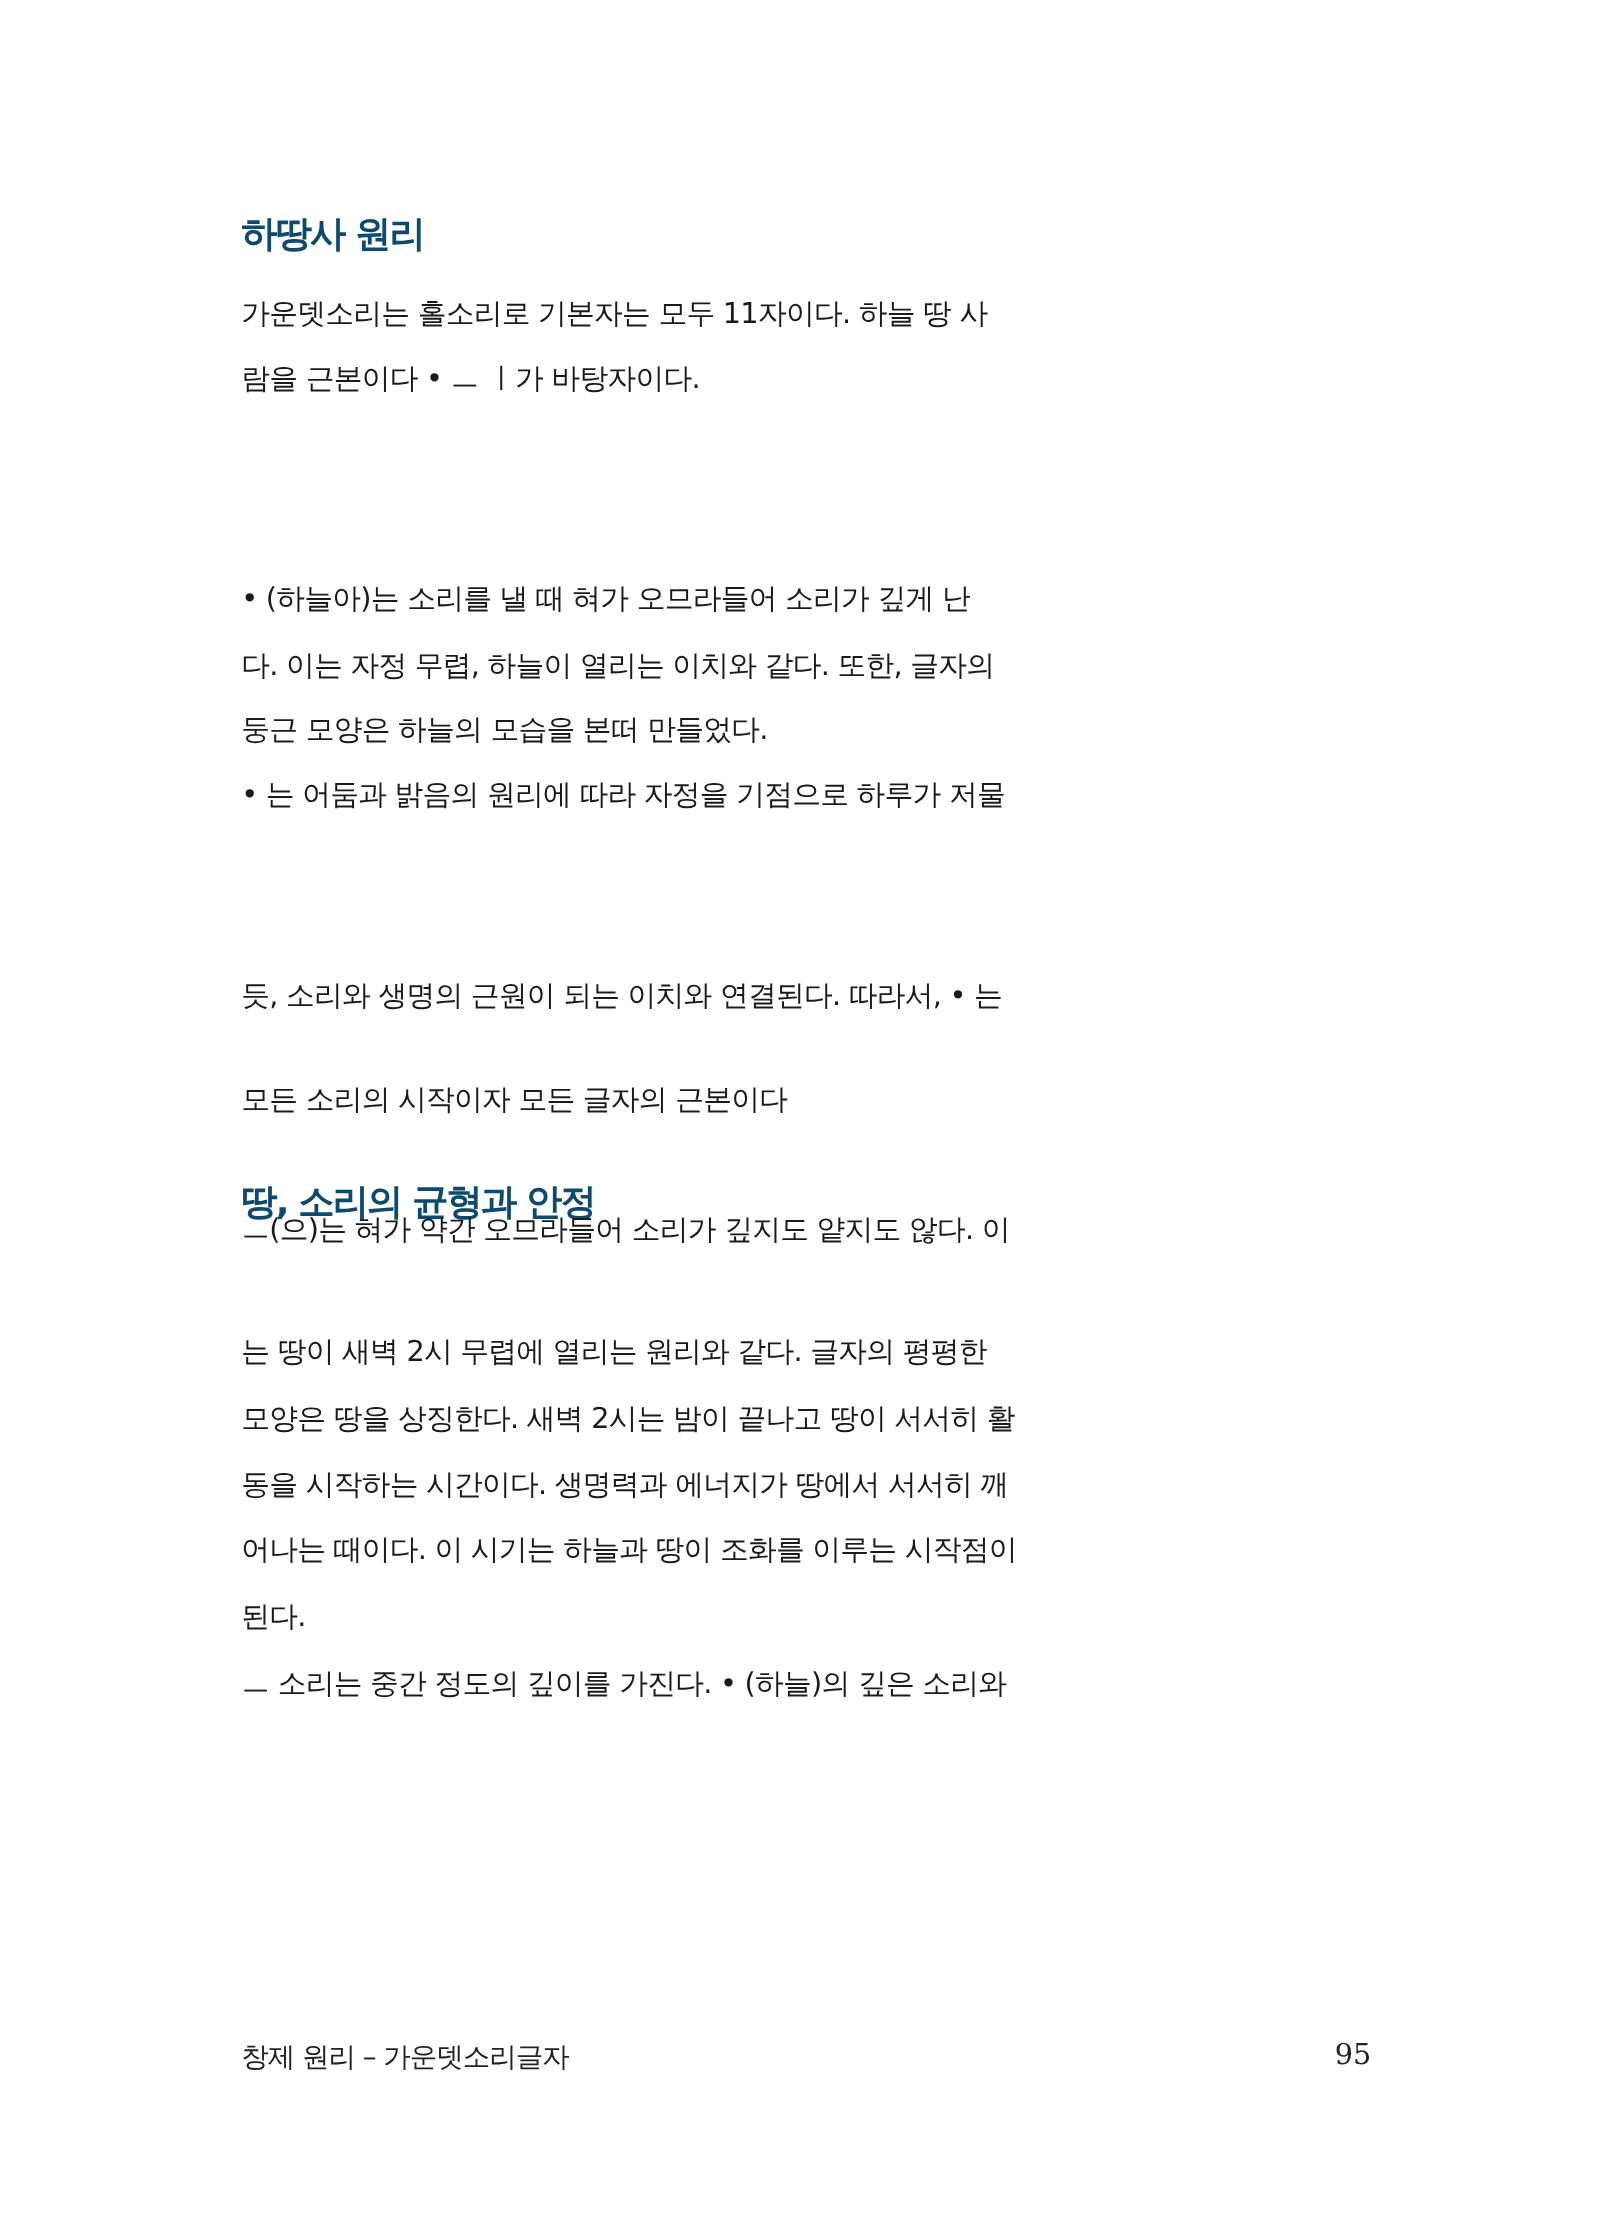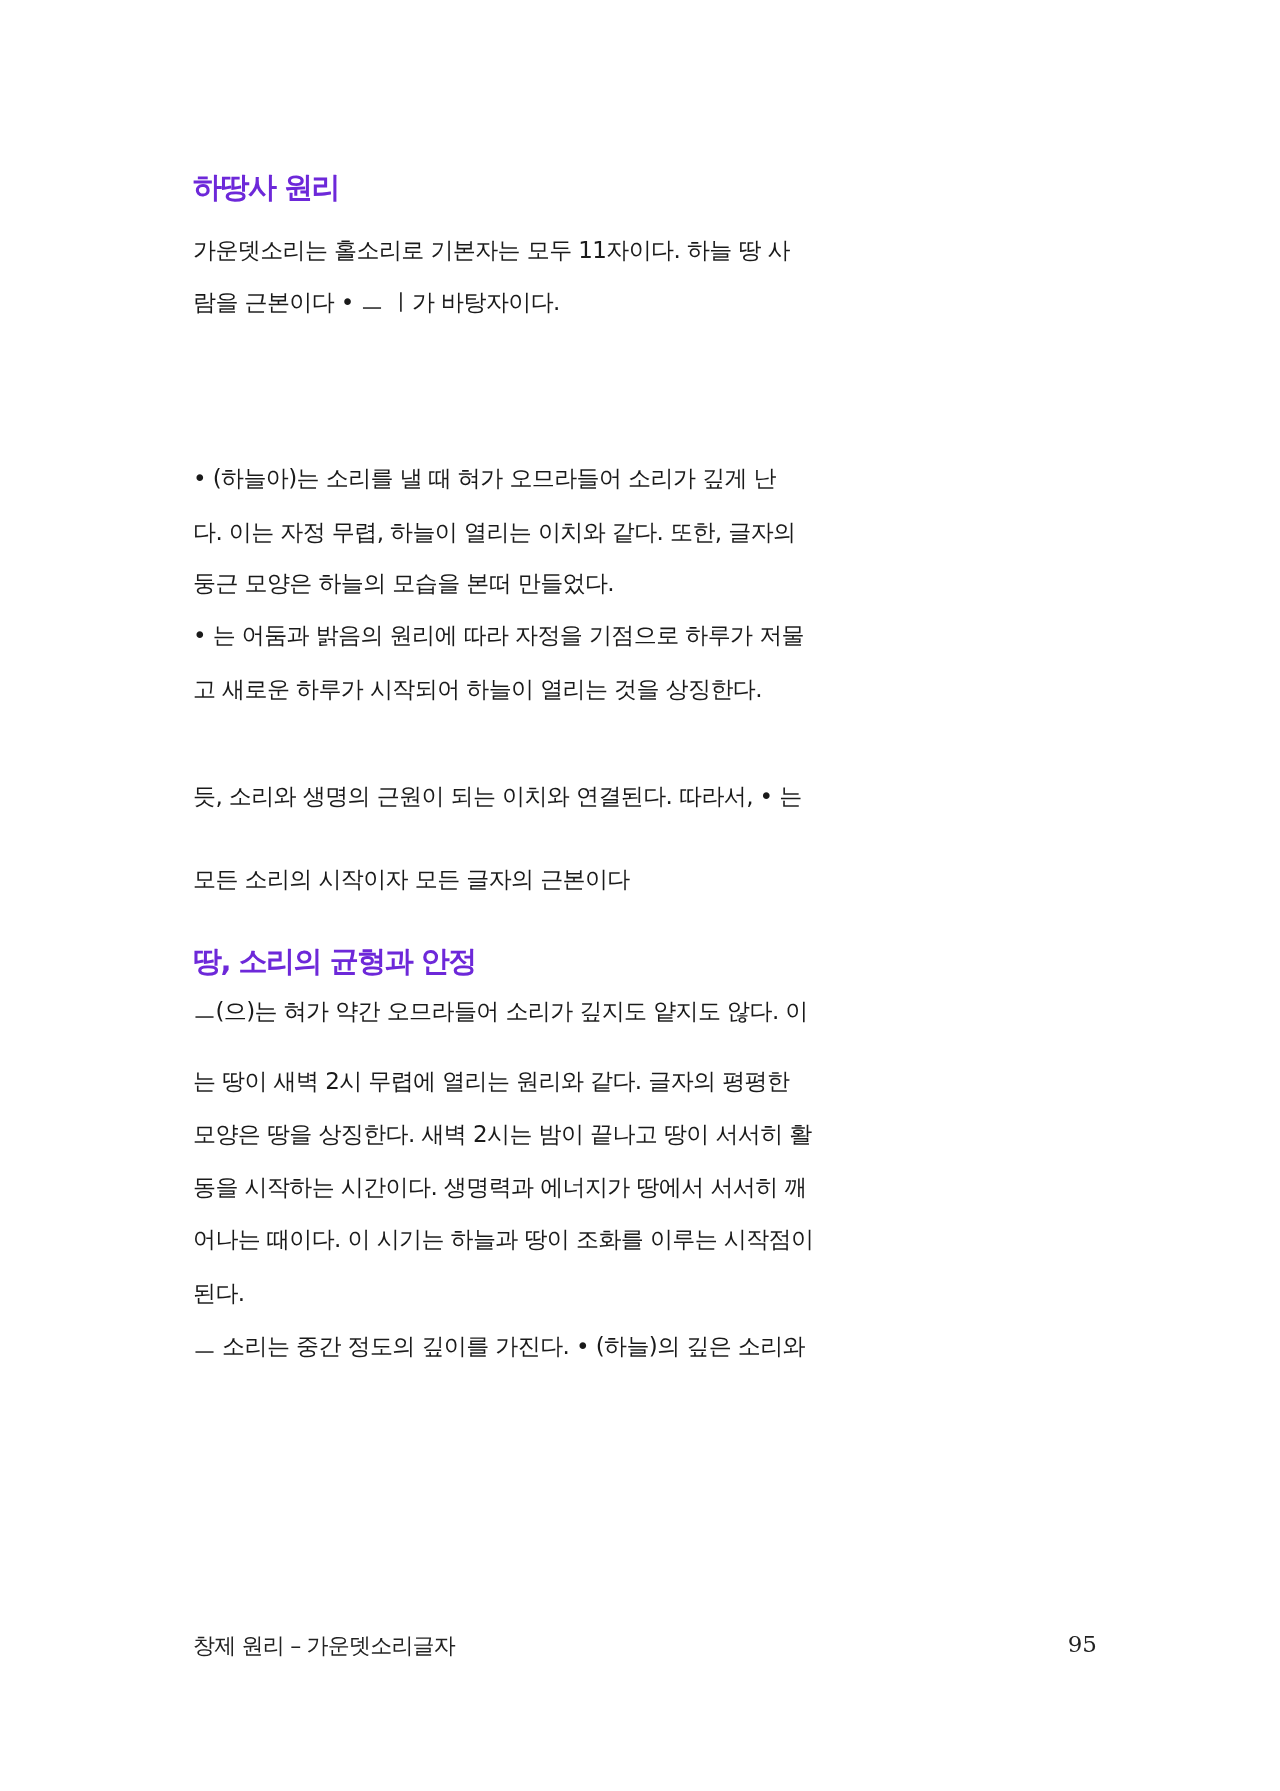--- a/index.html
+++ b/index.html
@@ -21,21 +21,21 @@
     top: 0;
     width: 900px;
     height: 1791px;
   }
   .heading {
     position: absolute;
     left: 0;
     font-size: 29px;
     font-weight: bold;
     letter-spacing: -1.5px;
-    color: #6d28d9;
+    color: #0c4a6e;
     white-space: nowrap;
   }
   .line {
     position: absolute;
     left: 0;
     font-size: 23px;
     letter-spacing: -0.6px;
     color: #1a1a1a;
     white-space: nowrap;
     font-family: "DejaVu Sans", sans-serif;
@@ -64,26 +64,25 @@
 <div class="page">
 
   <div class="heading" style="top:168px;">하땅사 원리</div>
   <div class="line" style="top:235px;">가운뎃소리는 홀소리로  기본자는 모두 11자이다.  하늘 땅 사</div>
   <div class="line" style="top:287px;">람을 근본이다 • ㅡ ㅣ가 바탕자이다.</div>
 
   <div class="line" style="top:463px;"> • (하늘아)는 소리를 낼 때 혀가 오므라들어 소리가 깊게  난</div>
   <div class="line" style="top:517px;">다. 이는 자정 무렵, 하늘이 열리는 이치와 같다. 또한, 글자의</div>
   <div class="line" style="top:568px;">둥근 모양은 하늘의 모습을 본떠 만들었다.</div>
   <div class="line" style="top:620px;"> • 는 어둠과 밝음의 원리에 따라 자정을 기점으로 하루가 저물</div>
-  <div class="line" style="top:674px;">고 새로운 하루가 시작되어 하늘이 열리는 것을 상징한다.</div>
   <div class="line" style="top:781px;">듯, 소리와 생명의 근원이 되는 이치와 연결된다. 따라서,  • 는</div>
   <div class="line" style="top:864px;">모든 소리의 시작이자 모든 글자의 근본이다</div>
 
   <div class="heading" style="top:942px;">땅, 소리의 균형과 안정</div>
-  <div class="line" style="top:996px;">ㅡ(으)는 혀가 약간 오므라들어 소리가 깊지도 얕지도 않다. 이</div>
+  <div class="line" style="top:968px;">ㅡ(으)는 혀가 약간 오므라들어 소리가 깊지도 얕지도 않다. 이</div>
   <div class="line" style="top:1066px;">는 땅이 새벽 2시 무렵에 열리는 원리와 같다. 글자의 평평한</div>
   <div class="line" style="top:1119px;">모양은 땅을 상징한다. 새벽 2시는 밤이 끝나고 땅이 서서히 활</div>
   <div class="line" style="top:1172px;">동을 시작하는 시간이다. 생명력과 에너지가 땅에서 서서히 깨</div>
   <div class="line" style="top:1224px;">어나는 때이다. 이 시기는 하늘과 땅이 조화를 이루는 시작점이</div>
   <div class="line" style="top:1278px;">된다.</div>
   <div class="line" style="top:1331px;">ㅡ  소리는 중간 정도의 깊이를 가진다.  • (하늘)의 깊은 소리와</div>
 
   <div class="footer-left">창제 원리 – 가운뎃소리글자</div>
   <div class="footer-right">95</div>
 </div>

